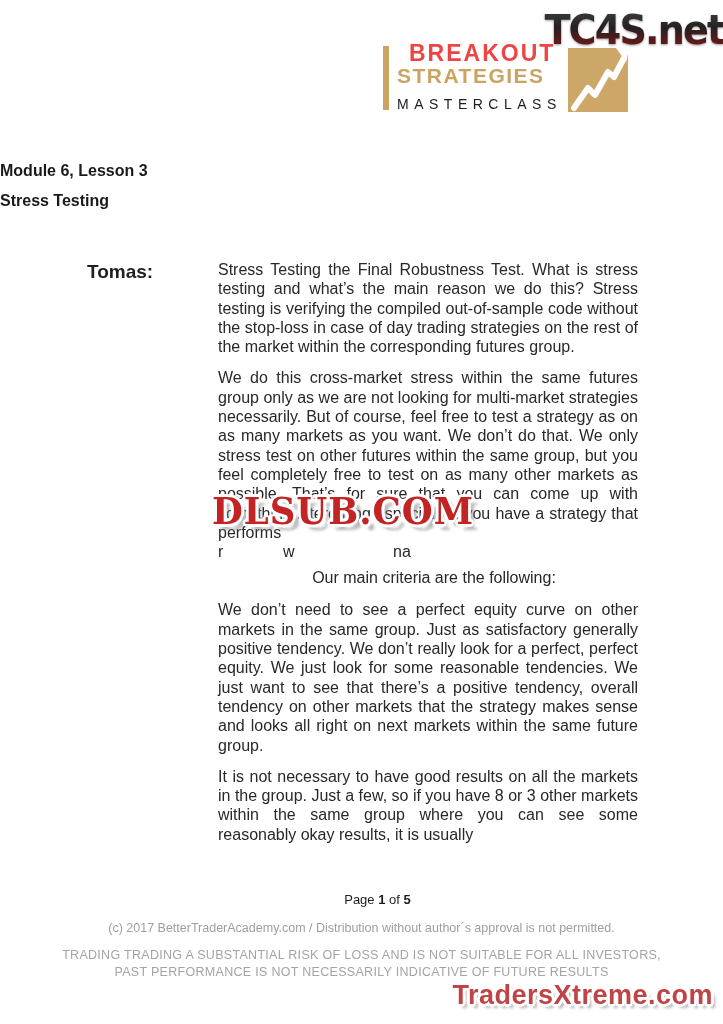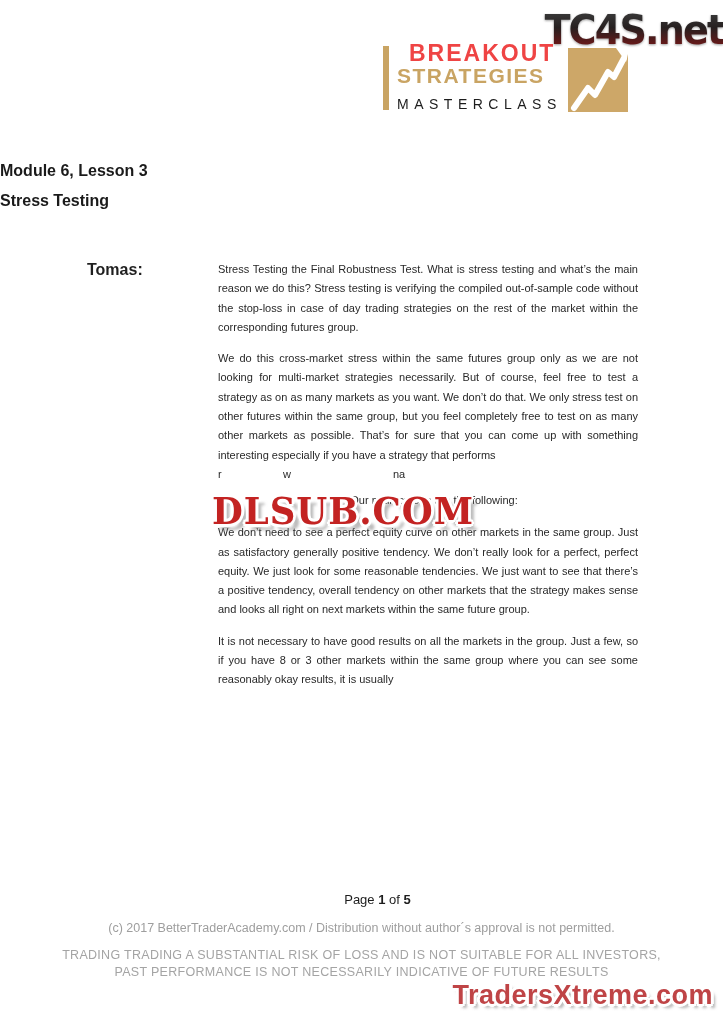--- a/index.html
+++ b/index.html
@@ -48,24 +48,24 @@
   .logo-line3 { font-size: 14px; font-weight: 400; letter-spacing: 5.5px; color: #1c1c1c; line-height: 16px; margin-top: 10px; }
   .logo-square { position: absolute; left: 185px; top: 6px; width: 60px; height: 64px; }
   .logo-square svg { position: absolute; left: -4px; top: -10px; overflow: visible; }
 
   
   .doc-title { position: absolute; width: 100%; font-size: 16px; font-weight: bold; color: #1a1a1a; }
   .doc-title.t1 { top: 162px; }
   .doc-title.t2 { top: 192px; }
 
   
-  .speaker { position: absolute; left: 87px; top: 261px; font-size: 16px; font-weight: bold; color: #1f1f1f; }
+  .speaker { position: absolute; left: 87px; top: 261px; font-size: 19px; font-weight: bold; color: #1f1f1f; }
   .body-col {
     position: absolute; left: 218px; top: 260px; width: 420px;
-    font-size: 11px; line-height: 19.3px; text-align: justify; color: #282828;
+    font-size: 16px; line-height: 19.3px; text-align: justify; color: #282828;
   }
   .body-col p { margin: 0 0 12px 0; }
   .body-col p.tight { margin-bottom: 0; }
   .body-col p.noj { text-align: center; margin-bottom: 13px; margin-left: 12px; }
   .fragment-line { position: relative; height: 19px; margin-bottom: 7px; }
   .fragment-line span { position: absolute; top: 0; }
   .frag-0 { left: 0; }
   .frag-1 { left: 65px; }
   .frag-2 { left: 175px; }
 

